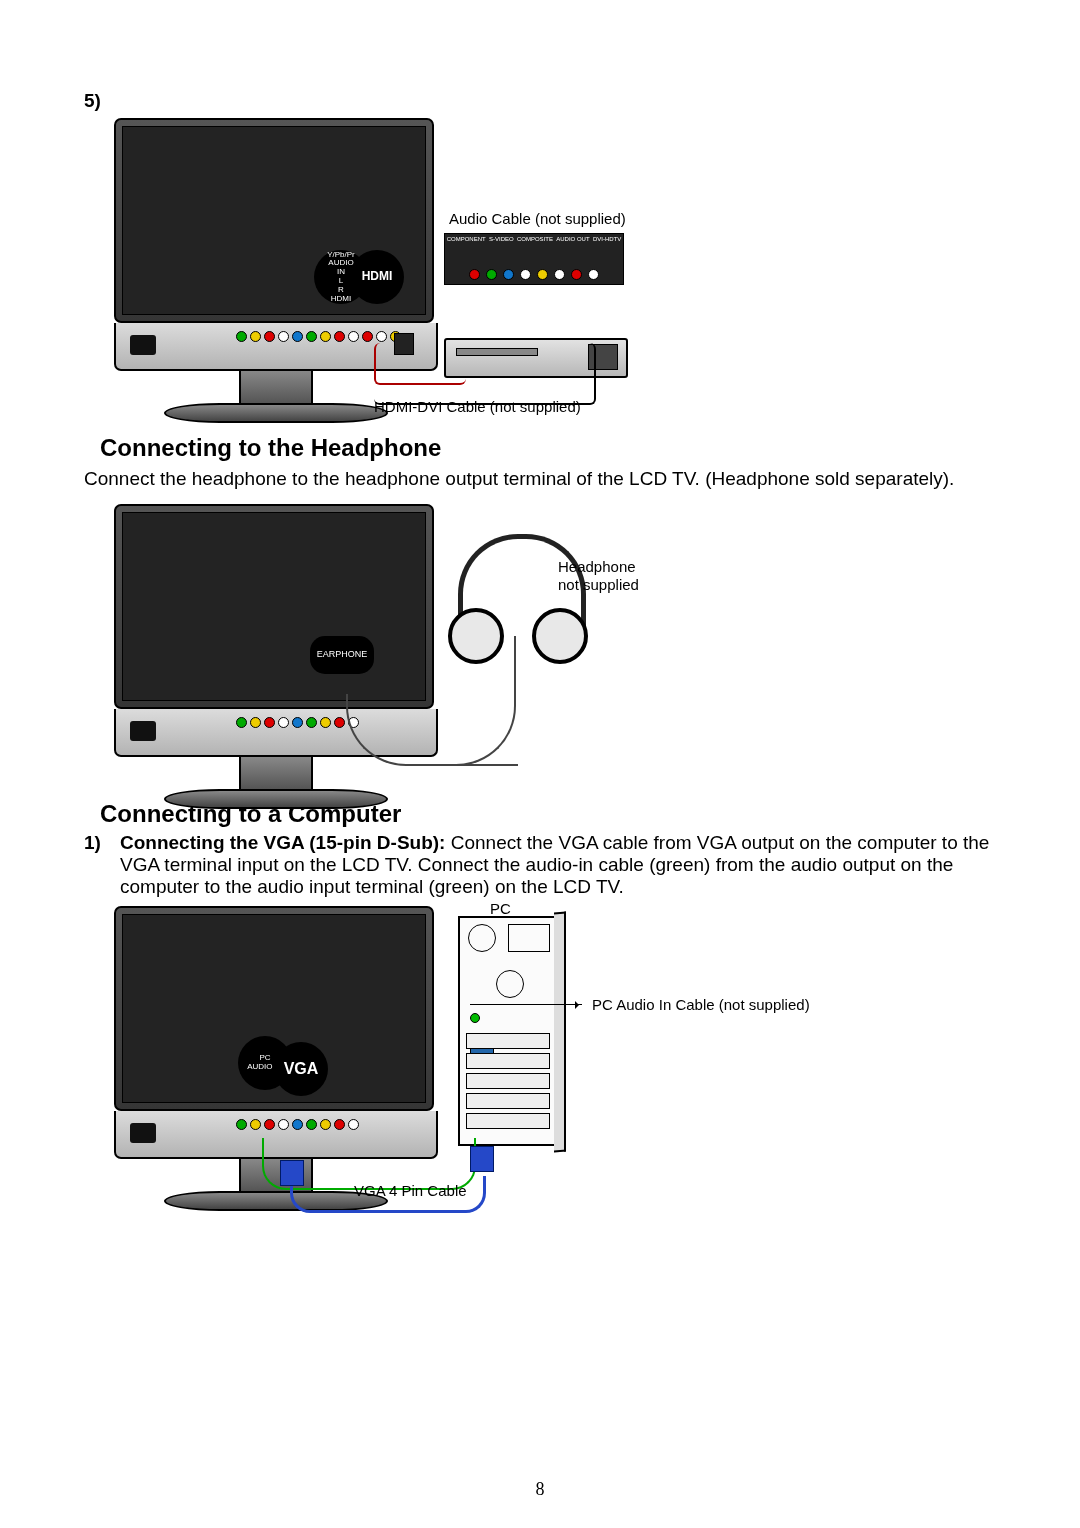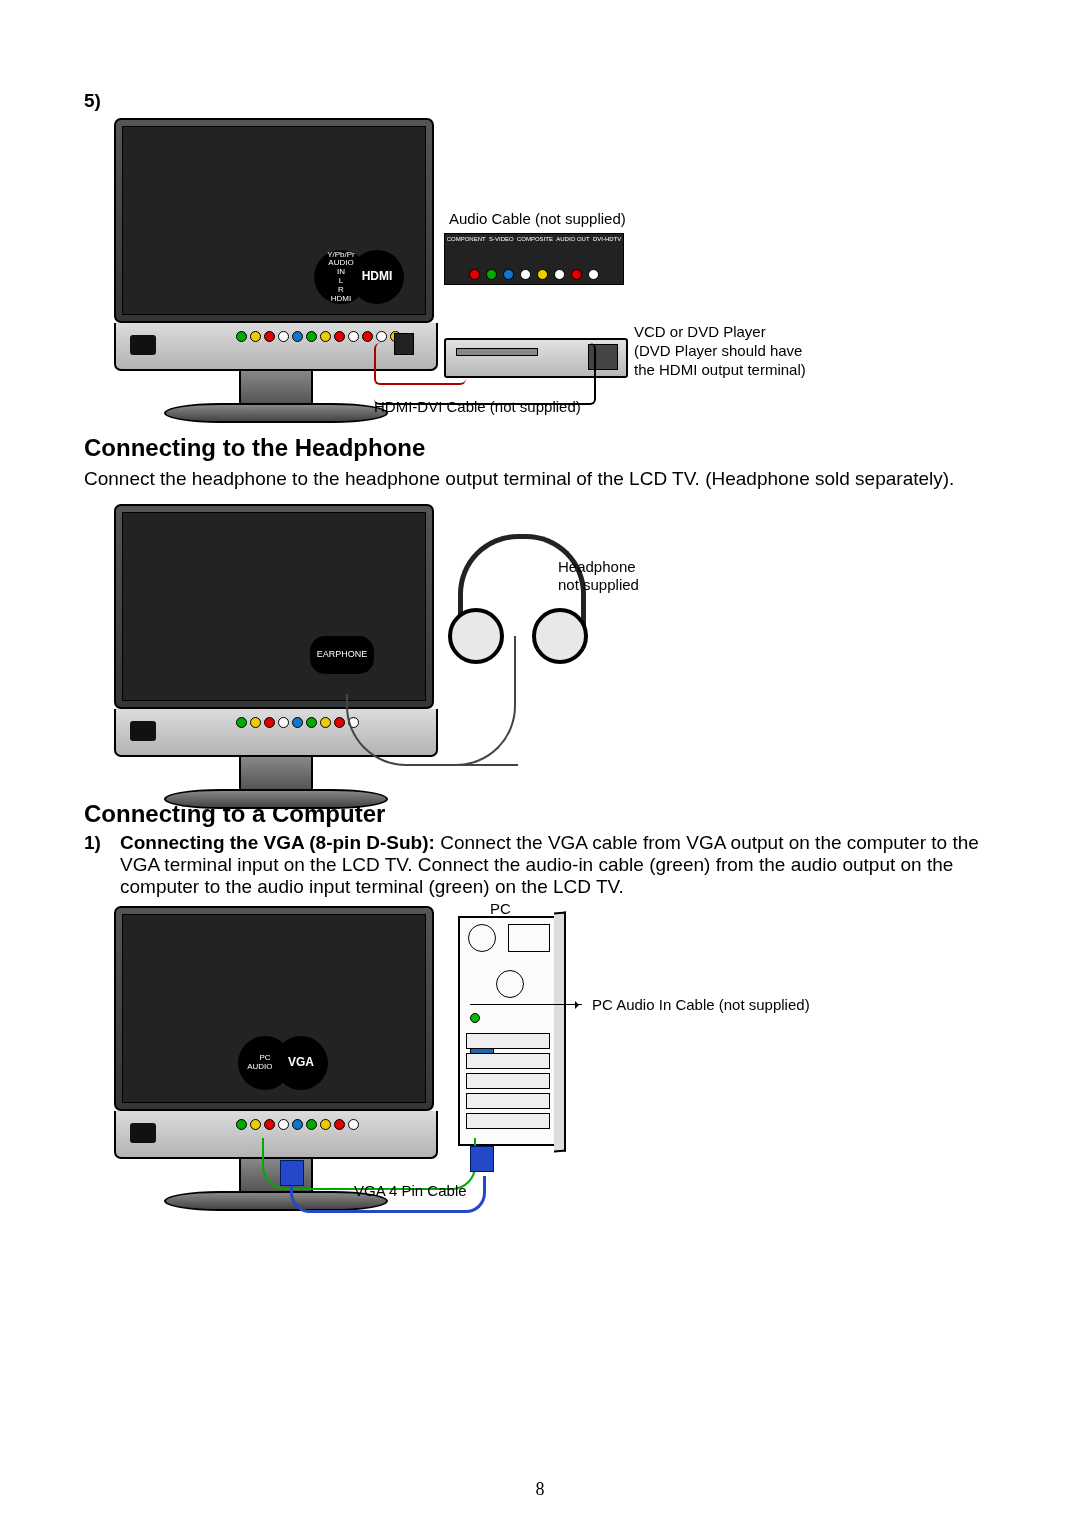--- a/index.html
+++ b/index.html
@@ -21,21 +21,21 @@
     gap: 14px;
     font-size: 19px;
     font-weight: bold;
     margin: 0;
   }
   .ol-line .num { min-width: 22px; }
 
   .section-title {
     font-weight: bold;
     font-size: 24px;
-    margin: 16px 0 4px 0;
+    margin: 16px 0 4px 16px;
   }
   .body-text {
     font-size: 19px;
     line-height: 1.35;
     margin: 0 0 12px 0;
   }
 
   
   .figure {
     position: relative;
@@ -172,21 +172,21 @@
   .fig2 .hp-wire2 {
     position:absolute; left:330px; top:132px; width:70px; height:128px;
     border:2px solid #444; border-top:none; border-left:none;
     border-radius:0 0 60px 0;
   }
 
   
   .fig3 { height: 310px; width: 890px; }
   .fig3 .tv { position:absolute; left:0; top:0; }
   .fig3 .port-bubble.pcaud { width:46px; height:46px; top:130px; left:124px; font-size:8px; }
-  .fig3 .port-bubble.vga   { width:46px; height:46px; top:130px; left:160px; font-size:12px; font-weight:bold; }
+  .fig3 .port-bubble.vga   { width:46px; height:46px; top:136px; left:160px; font-size:16px; font-weight:bold; }
   .pc-tower {
     position:absolute; left:344px; top:10px;
     width:100px; height:230px;
     border:2px solid #000; background:#fbfbfb;
     box-sizing:border-box;
   }
   .pc-tower::before {
     content:""; position:absolute; right:-10px; top:-6px; width:10px; height:236px;
     background:#ddd; border:2px solid #000; border-left:none;
     transform: skewY(-4deg);
@@ -297,23 +297,20 @@
         <span class="jack j-r"></span>
           <span class="jack j-w"></span>
       </div>
     </div>
 
     <div class="dvd"></div>
     <div class="hdmi-plug"></div>
     <div class="wire red w1"></div>
     <div class="wire w2"></div>
 
-    <div class="caption cap-dvd" style="white-space:pre;">VCD or DVD Player
-(DVD Player should have
-the HDMI output terminal)</div>
     <div class="caption cap-hdmi">HDMI-DVI Cable (not supplied)</div>
   </div>
 
   <h3 class="section-title">Connecting to the Headphone</h3>
   <p class="body-text">Connect the headphone to the headphone output terminal of the LCD TV. (Headphone sold separately).</p>
 
   <div class="figure fig2">
     <div class="tv">
       <div class="tv-frame">
           <div class="tv-screen"></div>
@@ -344,21 +341,21 @@
     <div class="hp-wire"></div>
     <div class="hp-wire2"></div>
     <div class="caption cap-hp" style="white-space:pre;">Headphone
 not supplied</div>
   </div>
 
   <h3 class="section-title">Connecting to a Computer</h3>
   <p class="computer-ol">
     <span class="num">1)</span>
     <span>
-      <span class="lead">Connecting the VGA (8-pin D-Sub):</span><span class="rest"> Connect the VGA cable from VGA output on the computer to the VGA terminal input on the LCD TV. Connect the audio-in cable (green) from the audio output on the computer to the audio input terminal (green) on the LCD TV.</span>
+      <span class="lead">Connecting the VGA (15-pin D-Sub):</span><span class="rest"> Connect the VGA cable from VGA output on the computer to the VGA terminal input on the LCD TV. Connect the audio-in cable (green) from the audio output on the computer to the audio input terminal (green) on the LCD TV.</span>
     </span>
   </p>
 
   <div class="figure fig3">
     <div class="tv">
       <div class="tv-frame">
           <div class="tv-screen"></div>
         </div>
       <div class="tv-panel">
         <div class="power"></div>

